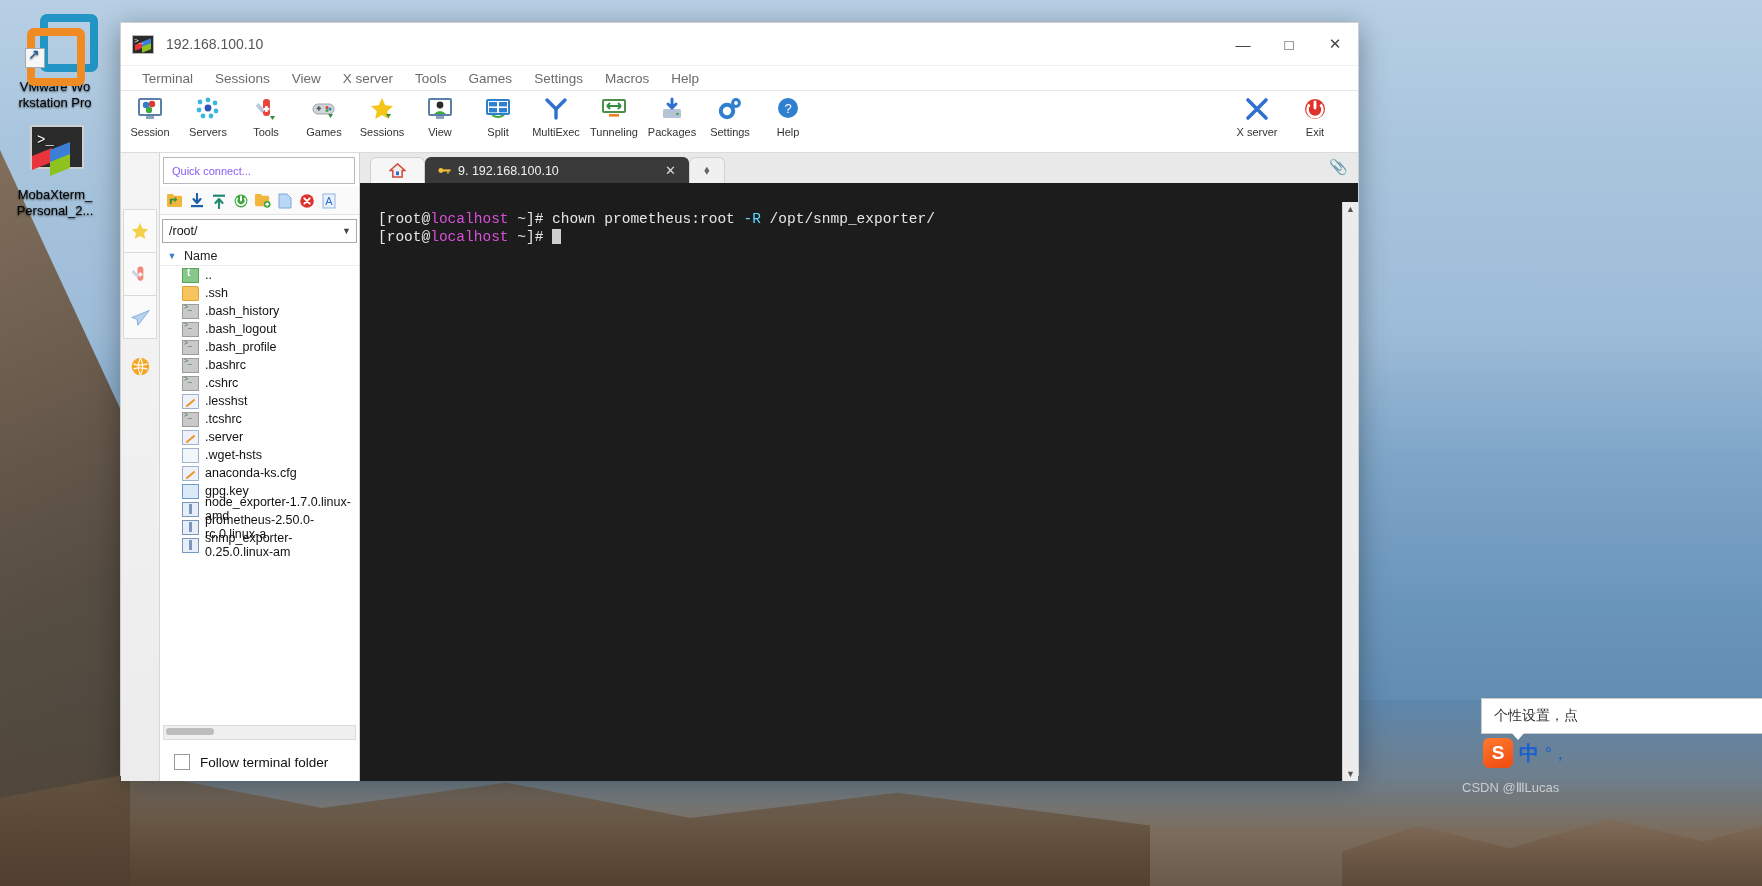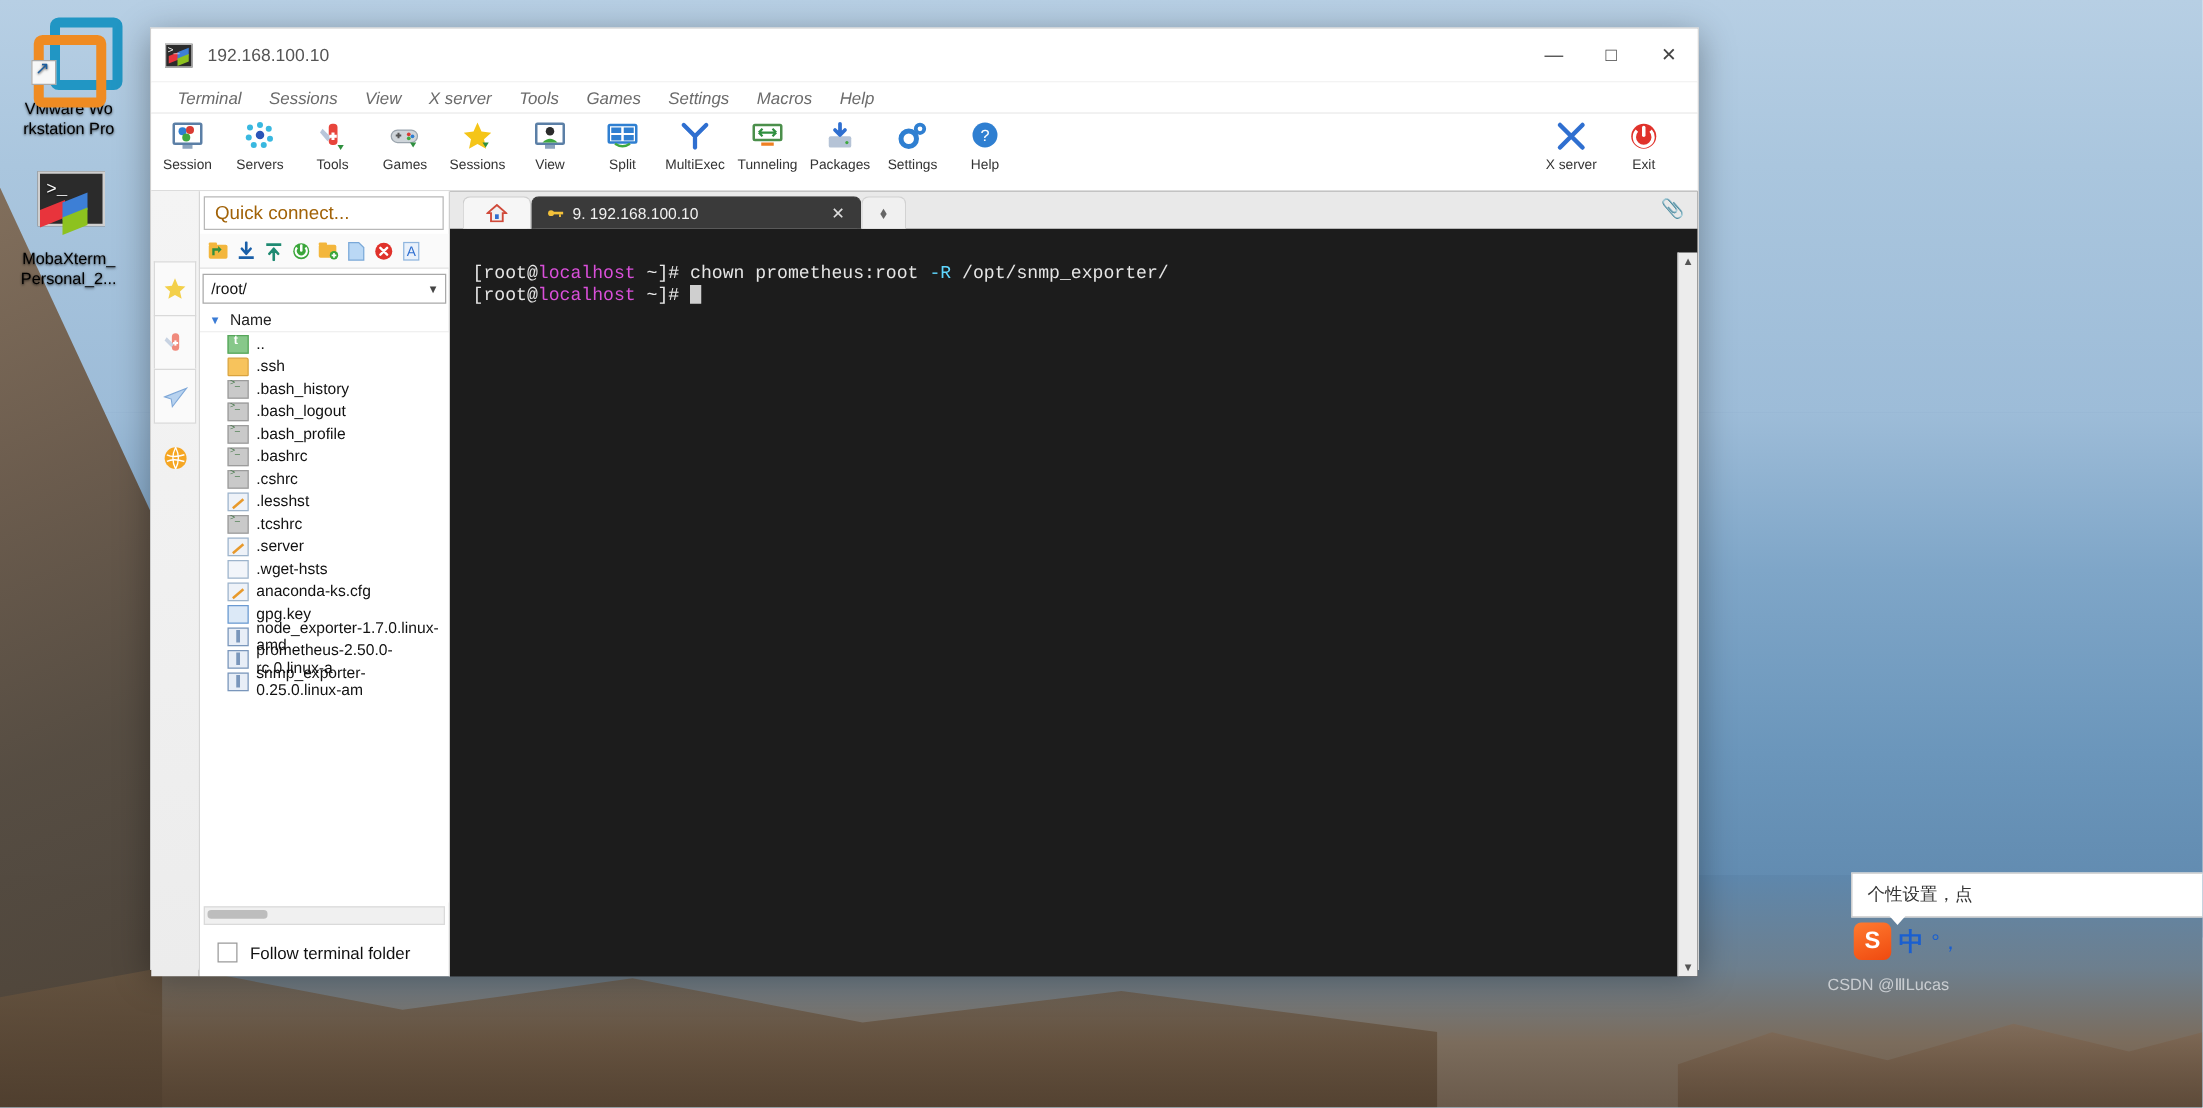--- a/index.html
+++ b/index.html
@@ -47,40 +47,40 @@
   .title-ico{width:20px;height:17px;margin-left:11px;position:relative;background:#2b2b2b;border:1px solid #b9b9b9;}
   .title-ico:after{content:">_";position:absolute;left:1px;top:0px;color:#fff;font-size:8px;font-family:"Liberation Mono",monospace;}
   .ti-r{position:absolute;left:2px;top:7px;width:9px;height:6px;background:#e8343c;transform:skewY(-22deg);}
   .ti-b{position:absolute;left:9px;top:4px;width:9px;height:6px;background:#3d7fd6;transform:skewY(-22deg);}
   .ti-g{position:absolute;left:9px;top:9px;width:9px;height:6px;background:#8dc21f;transform:skewY(-22deg);}
   .title-text{margin-left:12px;font-size:14px;color:#555;}
   .win-btns{margin-left:auto;display:flex;}
   .win-btn{width:46px;height:42px;display:flex;align-items:center;justify-content:center;font-size:15px;color:#444;}
 
   .menubar{height:24px;display:flex;align-items:center;padding-left:10px;background:#fff;
-    border-bottom:1px solid #e6e6e6;font-style:italic;}
+    border-bottom:1px solid #e6e6e6;}
   .menubar span{font-size:13.5px;color:#6b6b6b;padding:2px 11px;}
 
   .toolbar{height:58px;display:flex;align-items:flex-start;background:#fff;border-bottom:1px solid #dcdcdc;padding-top:3px;}
   .tbtn{width:58px;text-align:center;font-size:11px;color:#333;}
   .tbtn .ic{height:30px;display:flex;align-items:center;justify-content:center;}
   .tbtn .lb{margin-top:2px;}
   .tright{margin-left:auto;display:flex;padding-right:14px;}
 
   .body-row{display:flex;height:628px;}
   .leftrail{width:38px;background:linear-gradient(180deg,#f4f4f4,#ececec);border-right:1px solid #d6d6d6;
     display:flex;flex-direction:column;align-items:center;padding-top:56px;}
   .rbtn{width:32px;height:42px;display:flex;align-items:center;justify-content:center;
     border:1px solid #d9d9d9;border-bottom:none;background:#fafafa;}
   .rbtn.last{border-bottom:1px solid #d9d9d9;}
   .rbtn.naked{border:none;background:transparent;}
 
   .sidepanel{width:199px;display:flex;flex-direction:column;background:#fff;border-right:1px solid #cfcfcf;}
   .qconnect{height:25px;margin:4px 4px 3px 3px;border:1px solid #b8b8b8;background:#fff;
-    display:flex;align-items:center;padding-left:8px;font-size:15px;color:#a16207;}
+    display:flex;align-items:center;padding-left:8px;font-size:11px;color:#8b5cf6;}
   .sftp-tools{height:27px;display:flex;align-items:center;gap:3px;padding:0 5px;background:#fafafa;border-bottom:1px solid #e2e2e2;}
   .stb{width:19px;height:19px;display:flex;align-items:center;justify-content:center;}
   .pathbar{margin:4px 2px 3px 2px;height:22px;border:1px solid #a9a9a9;background:#fff;display:flex;align-items:center;
     padding-left:6px;font-size:12.5px;color:#111;position:relative;}
   .pathbar .caret{position:absolute;right:5px;color:#444;font-size:9px;}
   .hdr{height:19px;display:flex;align-items:center;font-size:12.5px;color:#222;border-bottom:1px solid #ececec;}
   .hdr .sortarrow{width:24px;text-align:center;color:#3a7bd5;font-size:9px;}
   .filelist{flex:1;overflow:hidden;background:#fff;}
   .frow{height:18px;display:flex;align-items:center;padding-left:22px;font-size:12.5px;color:#111;}
   .fi{width:15px;height:13px;margin-right:6px;flex:none;position:relative;}
@@ -157,21 +157,21 @@
 <div class="dicon" style="left:3px;top:12px;">
   <div class="gfx">
     <div class="vm-b"></div>
       <div class="vm-o"></div>
       <div class="vm-lnk"></div>
   </div>
   <div style="white-space:pre-line">VMware Wo
 rkstation Pro</div>
 </div>
 
-<div class="dicon" style="left:3px;top:132px;">
+<div class="dicon" style="left:3px;top:120px;">
   <div class="gfx">
     <div class="mx-term"></div>
       <div class="mx-r"></div>
       <div class="mx-bl"></div>
       <div class="mx-g"></div>
   </div>
   <div style="white-space:pre-line">MobaXterm_
 Personal_2...</div>
 </div>
 

